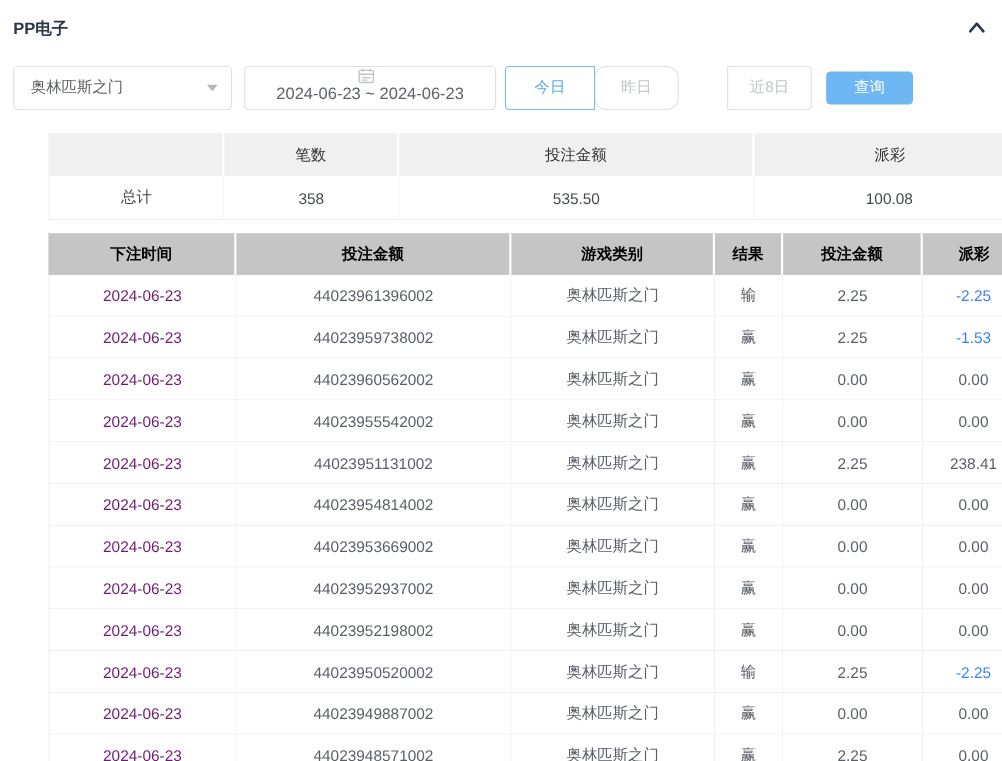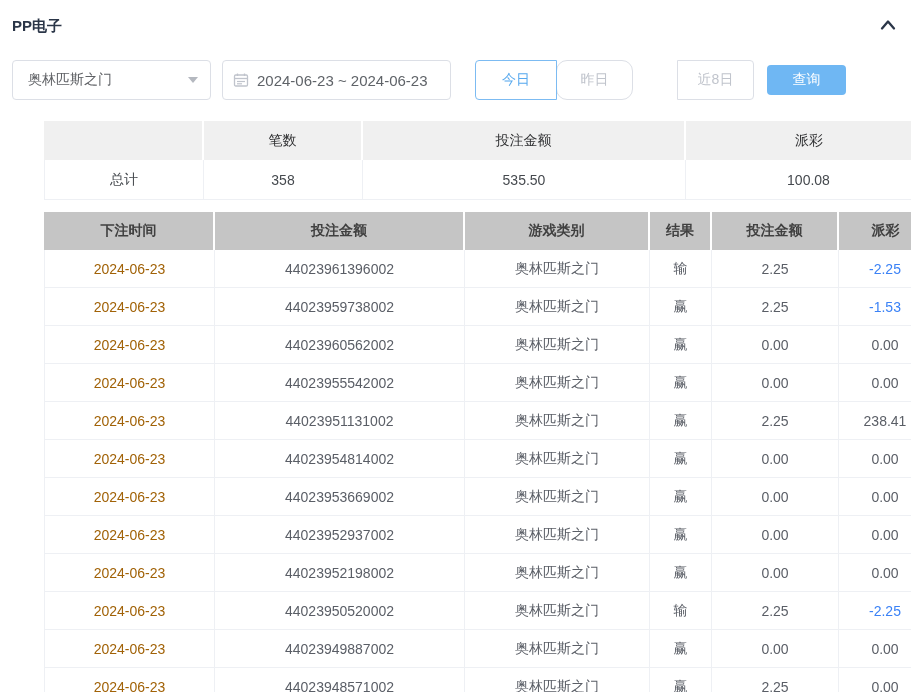--- a/index.html
+++ b/index.html
@@ -27,30 +27,30 @@
     font-size: 14px; color: #606266; background: #fff;
   }
   .select-box .select-value { flex: 1; }
   .caret-down {
     width: 0; height: 0; border-left: 5px solid transparent; border-right: 5px solid transparent;
     border-top: 6px solid #b4b8bf;
   }
   .date-box {
     width: 229px; height: 40px; border: 1px solid #dcdfe6; border-radius: 4px;
     display: flex; align-items: center; padding: 0 10px; margin-left: 11px; cursor: pointer;
-    font-size: 15px; color: #5f6368; background: #fff;
+    font-size: 15px; color: #5f6368; background: #fff; flex-direction: column;
   }
   .date-box .cal { margin-right: 8px; display: inline-flex; }
   .btn-group { display: flex; margin-left: 8px; }
   .range-btn {
     height: 40px; background: #fff; border: 1px solid #dcdfe6; color: #c0c4cc;
     font-size: 14px; cursor: pointer; padding: 0; margin-left: -1px;
     font-family: inherit;
   }
-  .range-btn:first-child { margin-left: 16px; border-radius: 4px 0 0 4px; }
+  .range-btn:first-child { margin-left: 0; border-radius: 4px 0 0 4px; }
   .range-btn:last-child { border-radius: 0 4px 4px 0; }
   .range-btn.b1 { width: 82px; }
   .range-btn.b2 { width: 77px; border-radius: 11px; }
   .range-btn.b3 { width: 77px; margin-left: 44px; }
   .range-btn.active { border-color: #7cbbf2; color: #58a9ee; position: relative; z-index: 2; }
   .query-btn {
     width: 79px; height: 30px; margin-left: 13px; border: none; border-radius: 4px;
     background: #6fb7f3; color: #ffffff; font-size: 14px; cursor: pointer;
     font-family: inherit;
   }
@@ -67,30 +67,30 @@
   }
   .summary th:last-child { border-right: none; }
   .summary td {
     height: 40px; color: #45494e; background: #fff;
     border-bottom: 1px solid #eef0f4; border-right: 1px solid #eef0f4;
   }
   .summary td:first-child { border-left: 1px solid #eef0f4; font-family: Liberation Serif, serif; }
 
   
   .detail th {
-    background: #c5c5c5; color: #404040; font-weight: bold;
+    background: #c5c5c5; color: #000000; font-weight: bold;
     height: 38px; border-right: 2px solid #fff; font-family: Liberation Serif, serif;
   }
   .detail th:last-child { border-right: none; }
   .detail td {
     height: 38px; color: #5a5e66; background: #fff;
     border-bottom: 1px solid #eef0f4; border-right: 1px solid #eef0f4;
   }
   .detail td:first-child { border-left: 1px solid #eef0f4; }
-  .detail td.date { color: #a16207; }
+  .detail td.date { color: #701a75; }
   .detail td.neg { color: #3b82f6; }
 </style>
 </head>
 <body>
 
 <div class="page">
 
   <div class="panel-header">
     <div class="panel-title">PP电子</div>
     <button class="collapse-btn">

